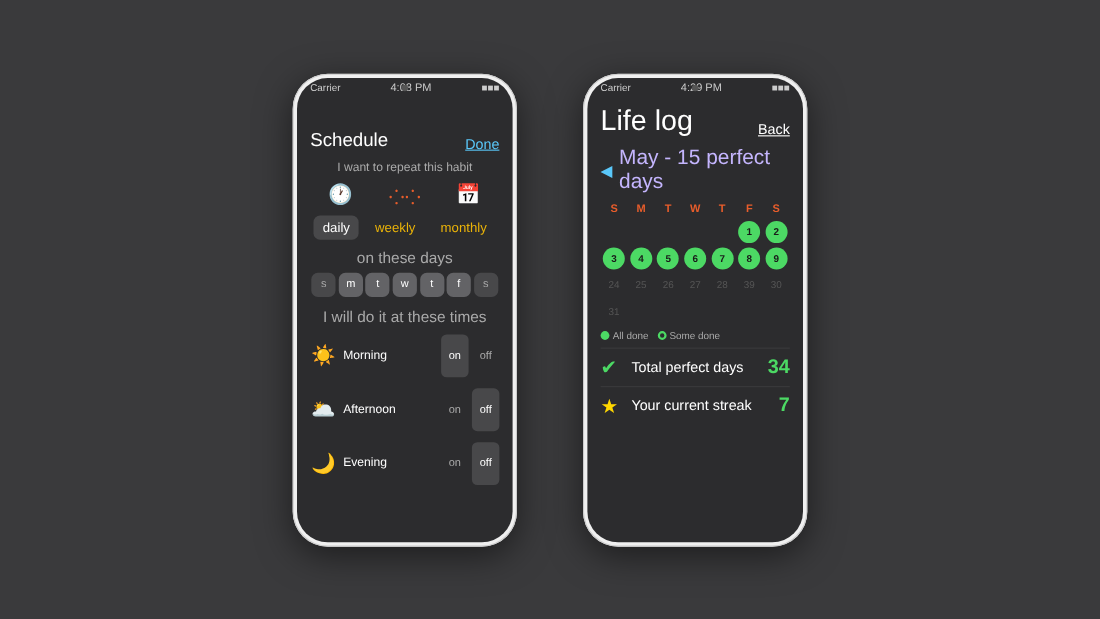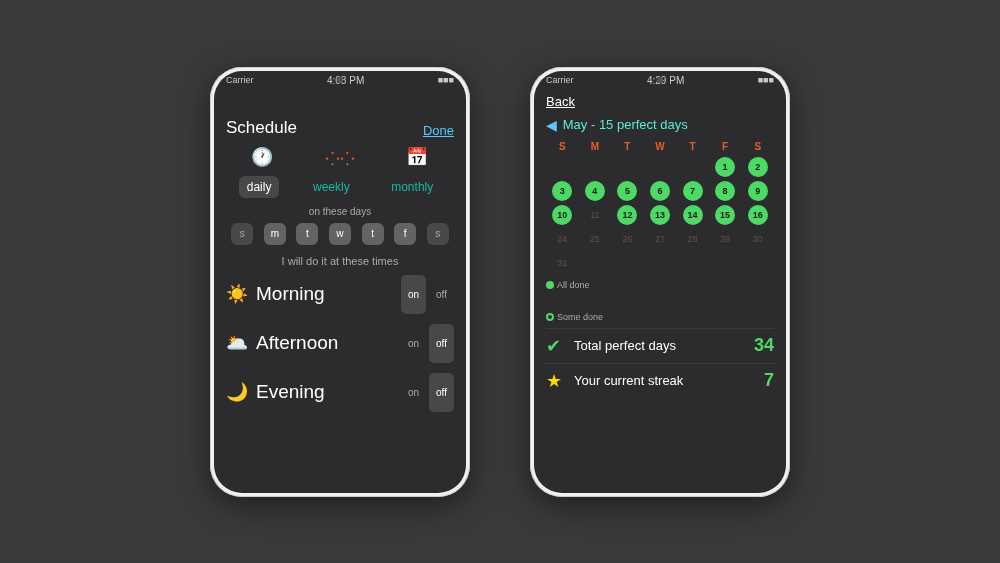--- a/index.html
+++ b/index.html
@@ -15,21 +15,21 @@
     }
 
     .phones-container {
       display: flex;
       gap: 60px;
       align-items: center;
     }
 
     
     .phone {
-      width: 260px;
+      width: 204px;
       height: 430px;
       background: #f0f0f0;
       border-radius: 32px;
       padding: 4px;
       box-shadow: 0 8px 32px rgba(0,0,0,0.5), inset 0 0 0 1px #ccc;
       position: relative;
     }
 
     .phone-inner {
       width: 100%;
@@ -113,33 +113,33 @@
       font-size: 18px;
     }
 
     .freq-buttons {
       display: flex;
       justify-content: space-around;
       margin-bottom: 8px;
     }
     .freq-btn {
       font-size: 12px;
-      color: #14b8a6;
+      color: #eab308;
       padding: 4px 8px;
       border-radius: 6px;
       background: transparent;
     }
     .freq-btn.active {
       background: #48484a;
       color: #fff;
     }
 
     .days-label {
       text-align: center;
-      font-size: 10px;
+      font-size: 14px;
       color: #aaa;
       margin-bottom: 6px;
     }
 
     .days-row {
       display: flex;
       justify-content: space-around;
       margin-bottom: 10px;
     }
     .day-btn {
@@ -153,33 +153,33 @@
       align-items: center;
       justify-content: center;
     }
     .day-btn.active {
       background: #636366;
       color: #fff;
     }
 
     .times-label {
       text-align: center;
-      font-size: 11px;
+      font-size: 14px;
       color: #aaa;
       margin-bottom: 8px;
     }
 
     .time-row {
       display: flex;
       align-items: center;
       margin-bottom: 10px;
       gap: 6px;
     }
     .time-icon { font-size: 18px; width: 24px; text-align: center; }
-    .time-name { flex: 1; font-size: 19px; color: #fff; }
+    .time-name { flex: 1; font-size: 11px; color: #fff; }
     .toggle-group { display: flex; gap: 3px; }
     .toggle-btn {
       font-size: 10px;
       padding: 14px 7px;
       border-radius: 5px;
       color: #aaa;
       background: transparent;
     }
     .toggle-btn.active-on {
       background: #48484a;
@@ -212,22 +212,22 @@
       display: flex;
       align-items: center;
       gap: 6px;
       margin-bottom: 8px;
     }
     .month-arrow {
       font-size: 14px;
       color: #5ac8fa;
     }
     .month-title {
-      font-size: 13px;
-      color: #5eead4;
+      font-size: 19px;
+      color: #c4b5fd;
       font-weight: 500;
     }
 
     .cal-grid {
       width: 100%;
     }
     .cal-header-row {
       display: grid;
       grid-template-columns: repeat(7, 1fr);
       margin-bottom: 4px;
@@ -261,23 +261,22 @@
     }
     .cal-day.done {
       background: #4cd964;
       color: #1a1a1a;
       font-weight: 600;
     }
     .cal-day.empty { color: #555; }
 
     .legend {
       display: flex;
-      gap: 22px;
+      gap: 8px;
       margin: 6px 0;
-      flex-direction: column;
     }
     .legend-item {
       display: flex;
       align-items: center;
       gap: 3px;
       font-size: 9px;
       color: #aaa;
     }
     .legend-dot {
       width: 8px;
@@ -307,20 +306,21 @@
       <div class="status-bar">
         <span class="carrier">Carrier</span>
         <span class="time">4:08 PM</span>
         <span class="battery">■■■</span>
       </div>
       <div class="screen-content">
         <div class="schedule-header">
           <span class="schedule-title">Schedule</span>
           <span class="schedule-done">Done</span>
         </div>
+        <div class="repeat-label">I want to repeat this habit</div>
         <div class="freq-icons">
           <span class="freq-icon" style="color:#4cd964;">🕐</span>
           <span class="freq-icon" style="color:#e85d2b;">⁘⁘</span>
           <span class="freq-icon" style="color:#5ac8fa;">📅</span>
         </div>
         <div class="freq-buttons">
           <span class="freq-btn active">daily</span>
           <span class="freq-btn">weekly</span>
           <span class="freq-btn">monthly</span>
         </div>
@@ -369,20 +369,21 @@
 
   <div class="phone">
     <div class="phone-inner">
       <div class="status-bar">
         <span class="carrier">Carrier</span>
         <span class="time">4:29 PM</span>
         <span class="battery">■■■</span>
       </div>
       <div class="screen-content">
         <div class="lifelog-header">
+          <span class="lifelog-title">Life log</span>
           <span class="lifelog-back">Back</span>
         </div>
 
         <div class="month-nav">
           <span class="month-arrow">◀</span>
           <span class="month-title">May - 15 perfect days</span>
         </div>
 
         <div class="cal-grid">
           <div class="cal-header-row">
@@ -436,43 +437,20 @@
                 <span class="cal-day done">7</span>
               </div>
             <div class="cal-cell">
                 <span class="cal-day done">8</span>
               </div>
             <div class="cal-cell">
                 <span class="cal-day done">9</span>
               </div>
           </div>
 
-          <div class="cal-row">
-            <div class="cal-cell">
-                <span class="cal-day done">10</span>
-              </div>
-            <div class="cal-cell">
-                <span class="cal-day empty">11</span>
-              </div>
-            <div class="cal-cell">
-                <span class="cal-day done">12</span>
-              </div>
-            <div class="cal-cell">
-                <span class="cal-day done">13</span>
-              </div>
-            <div class="cal-cell">
-                <span class="cal-day done">14</span>
-              </div>
-            <div class="cal-cell">
-                <span class="cal-day done">15</span>
-              </div>
-            <div class="cal-cell">
-                <span class="cal-day done">16</span>
-              </div>
-          </div>
 
 
           <div class="cal-row">
             <div class="cal-cell">
                 <span class="cal-day empty">24</span>
               </div>
             <div class="cal-cell">
                 <span class="cal-day empty">25</span>
               </div>
             <div class="cal-cell">

